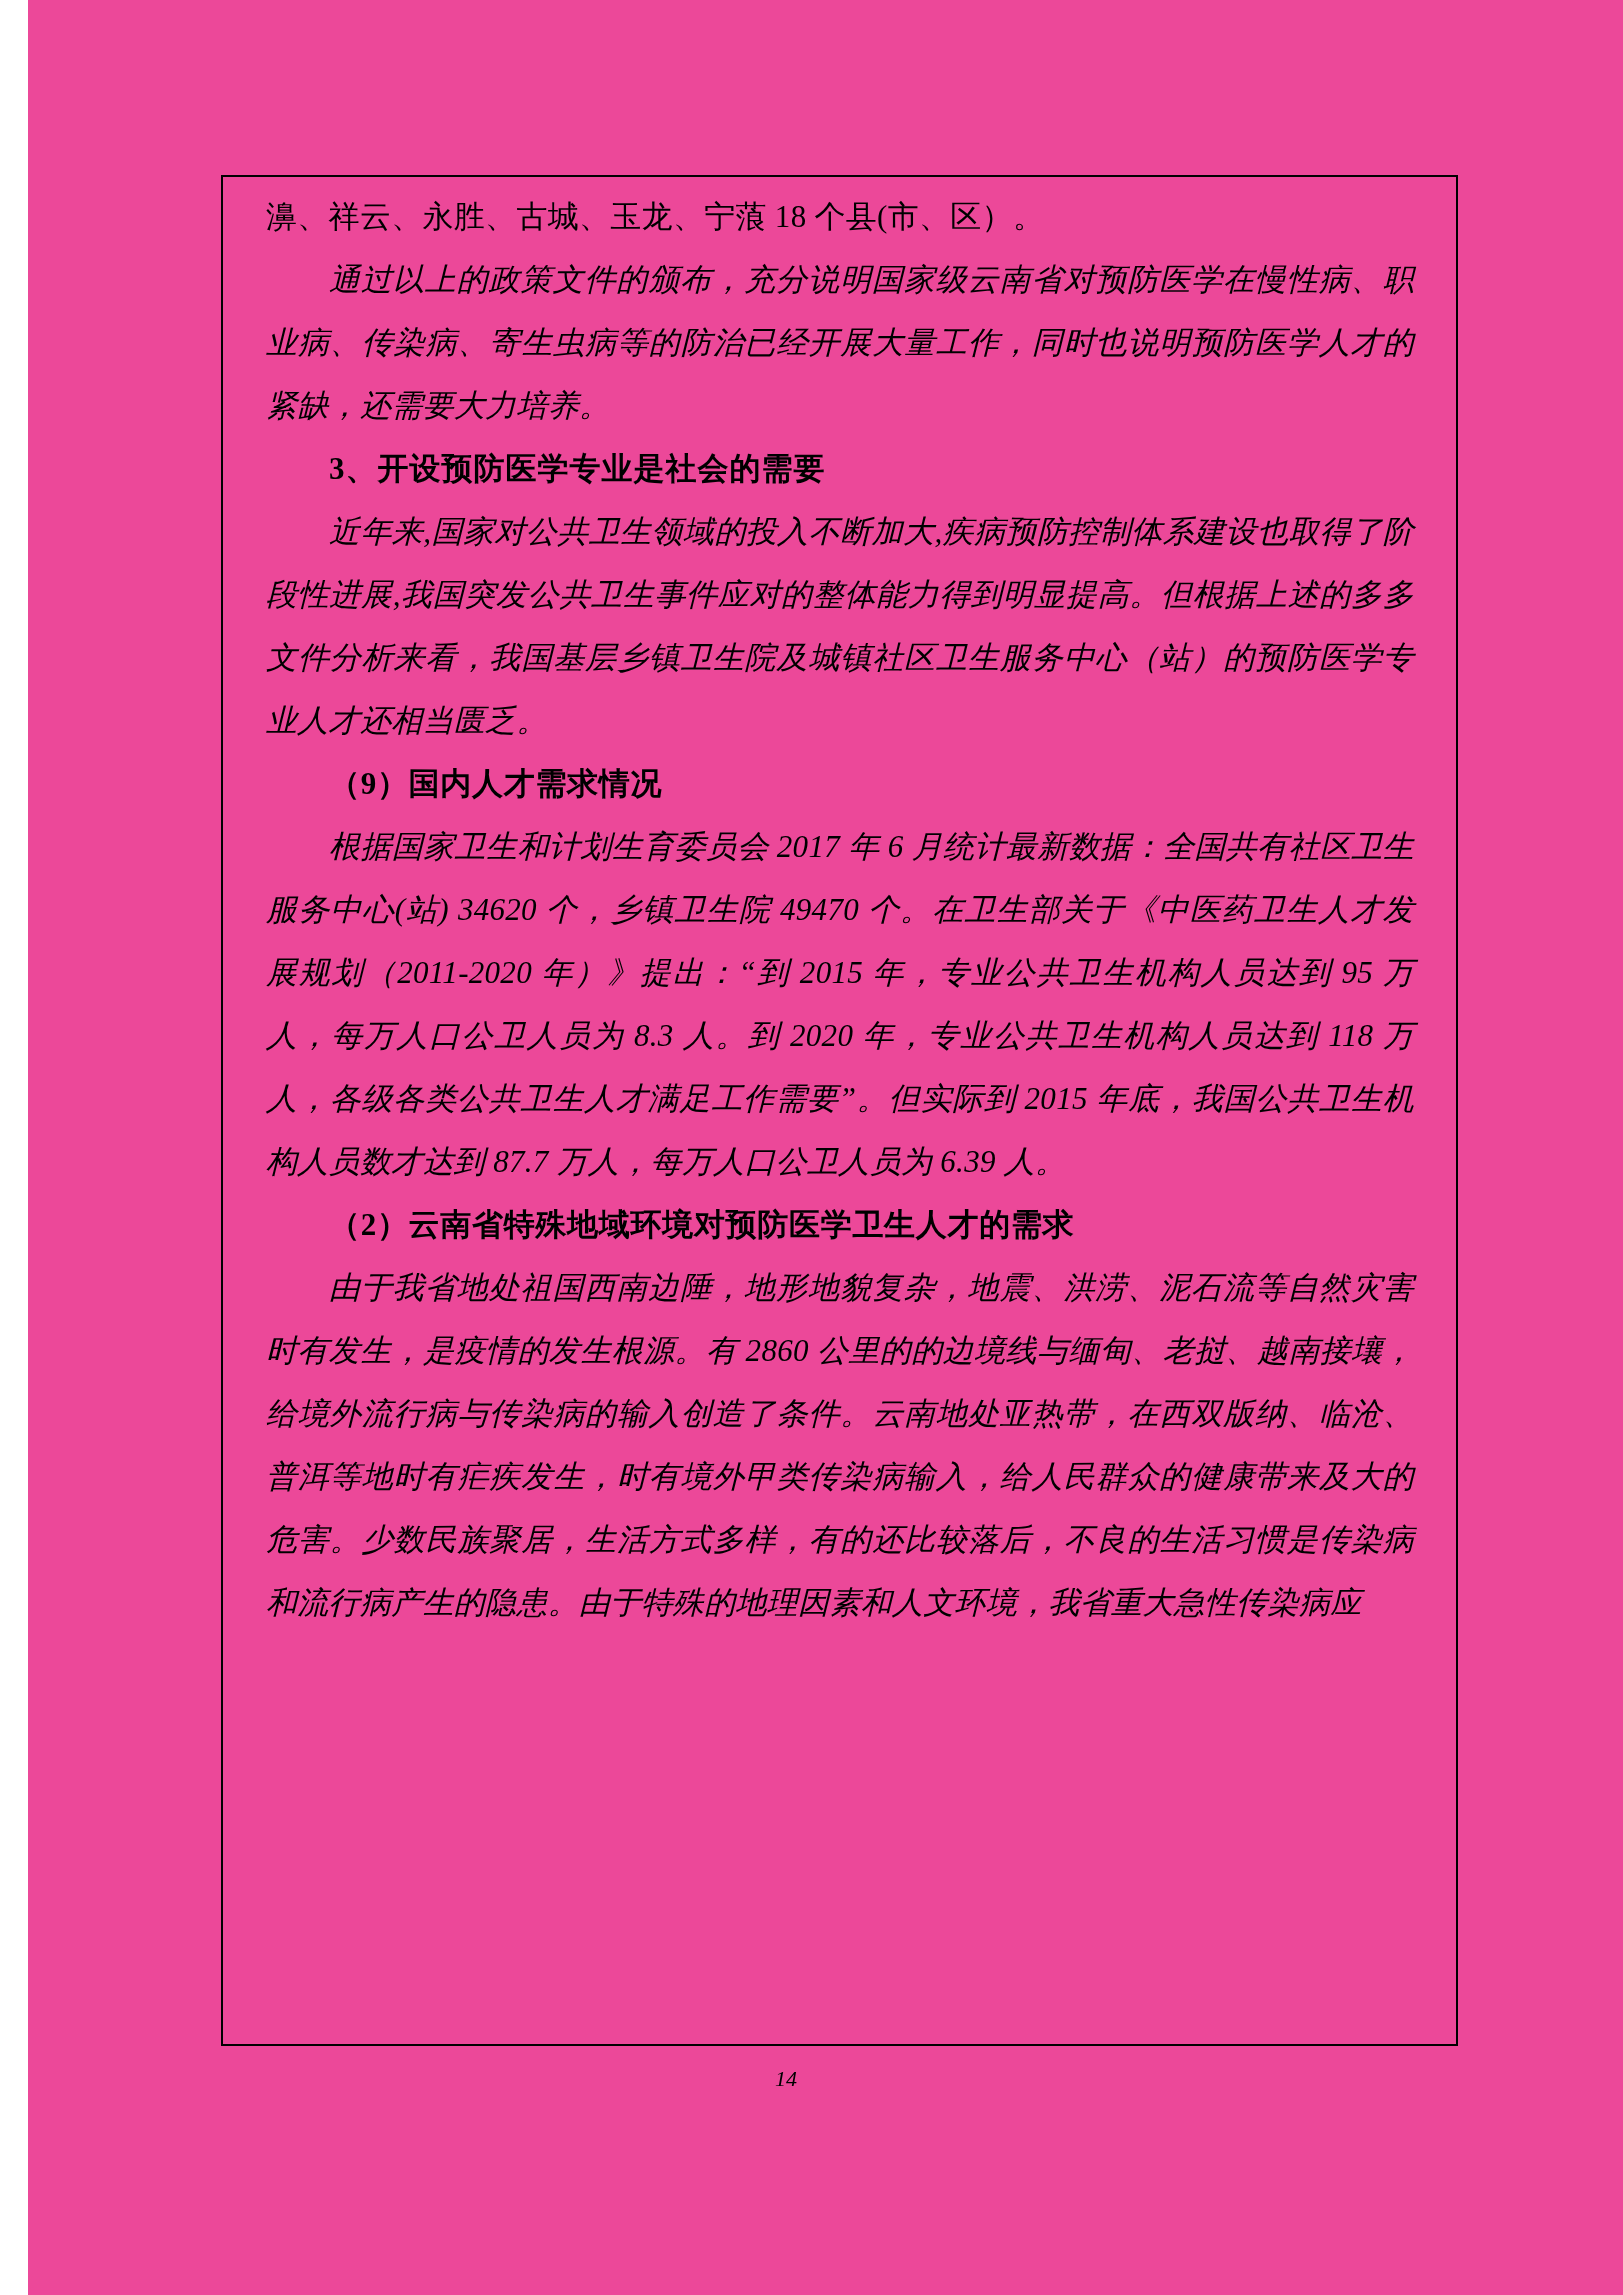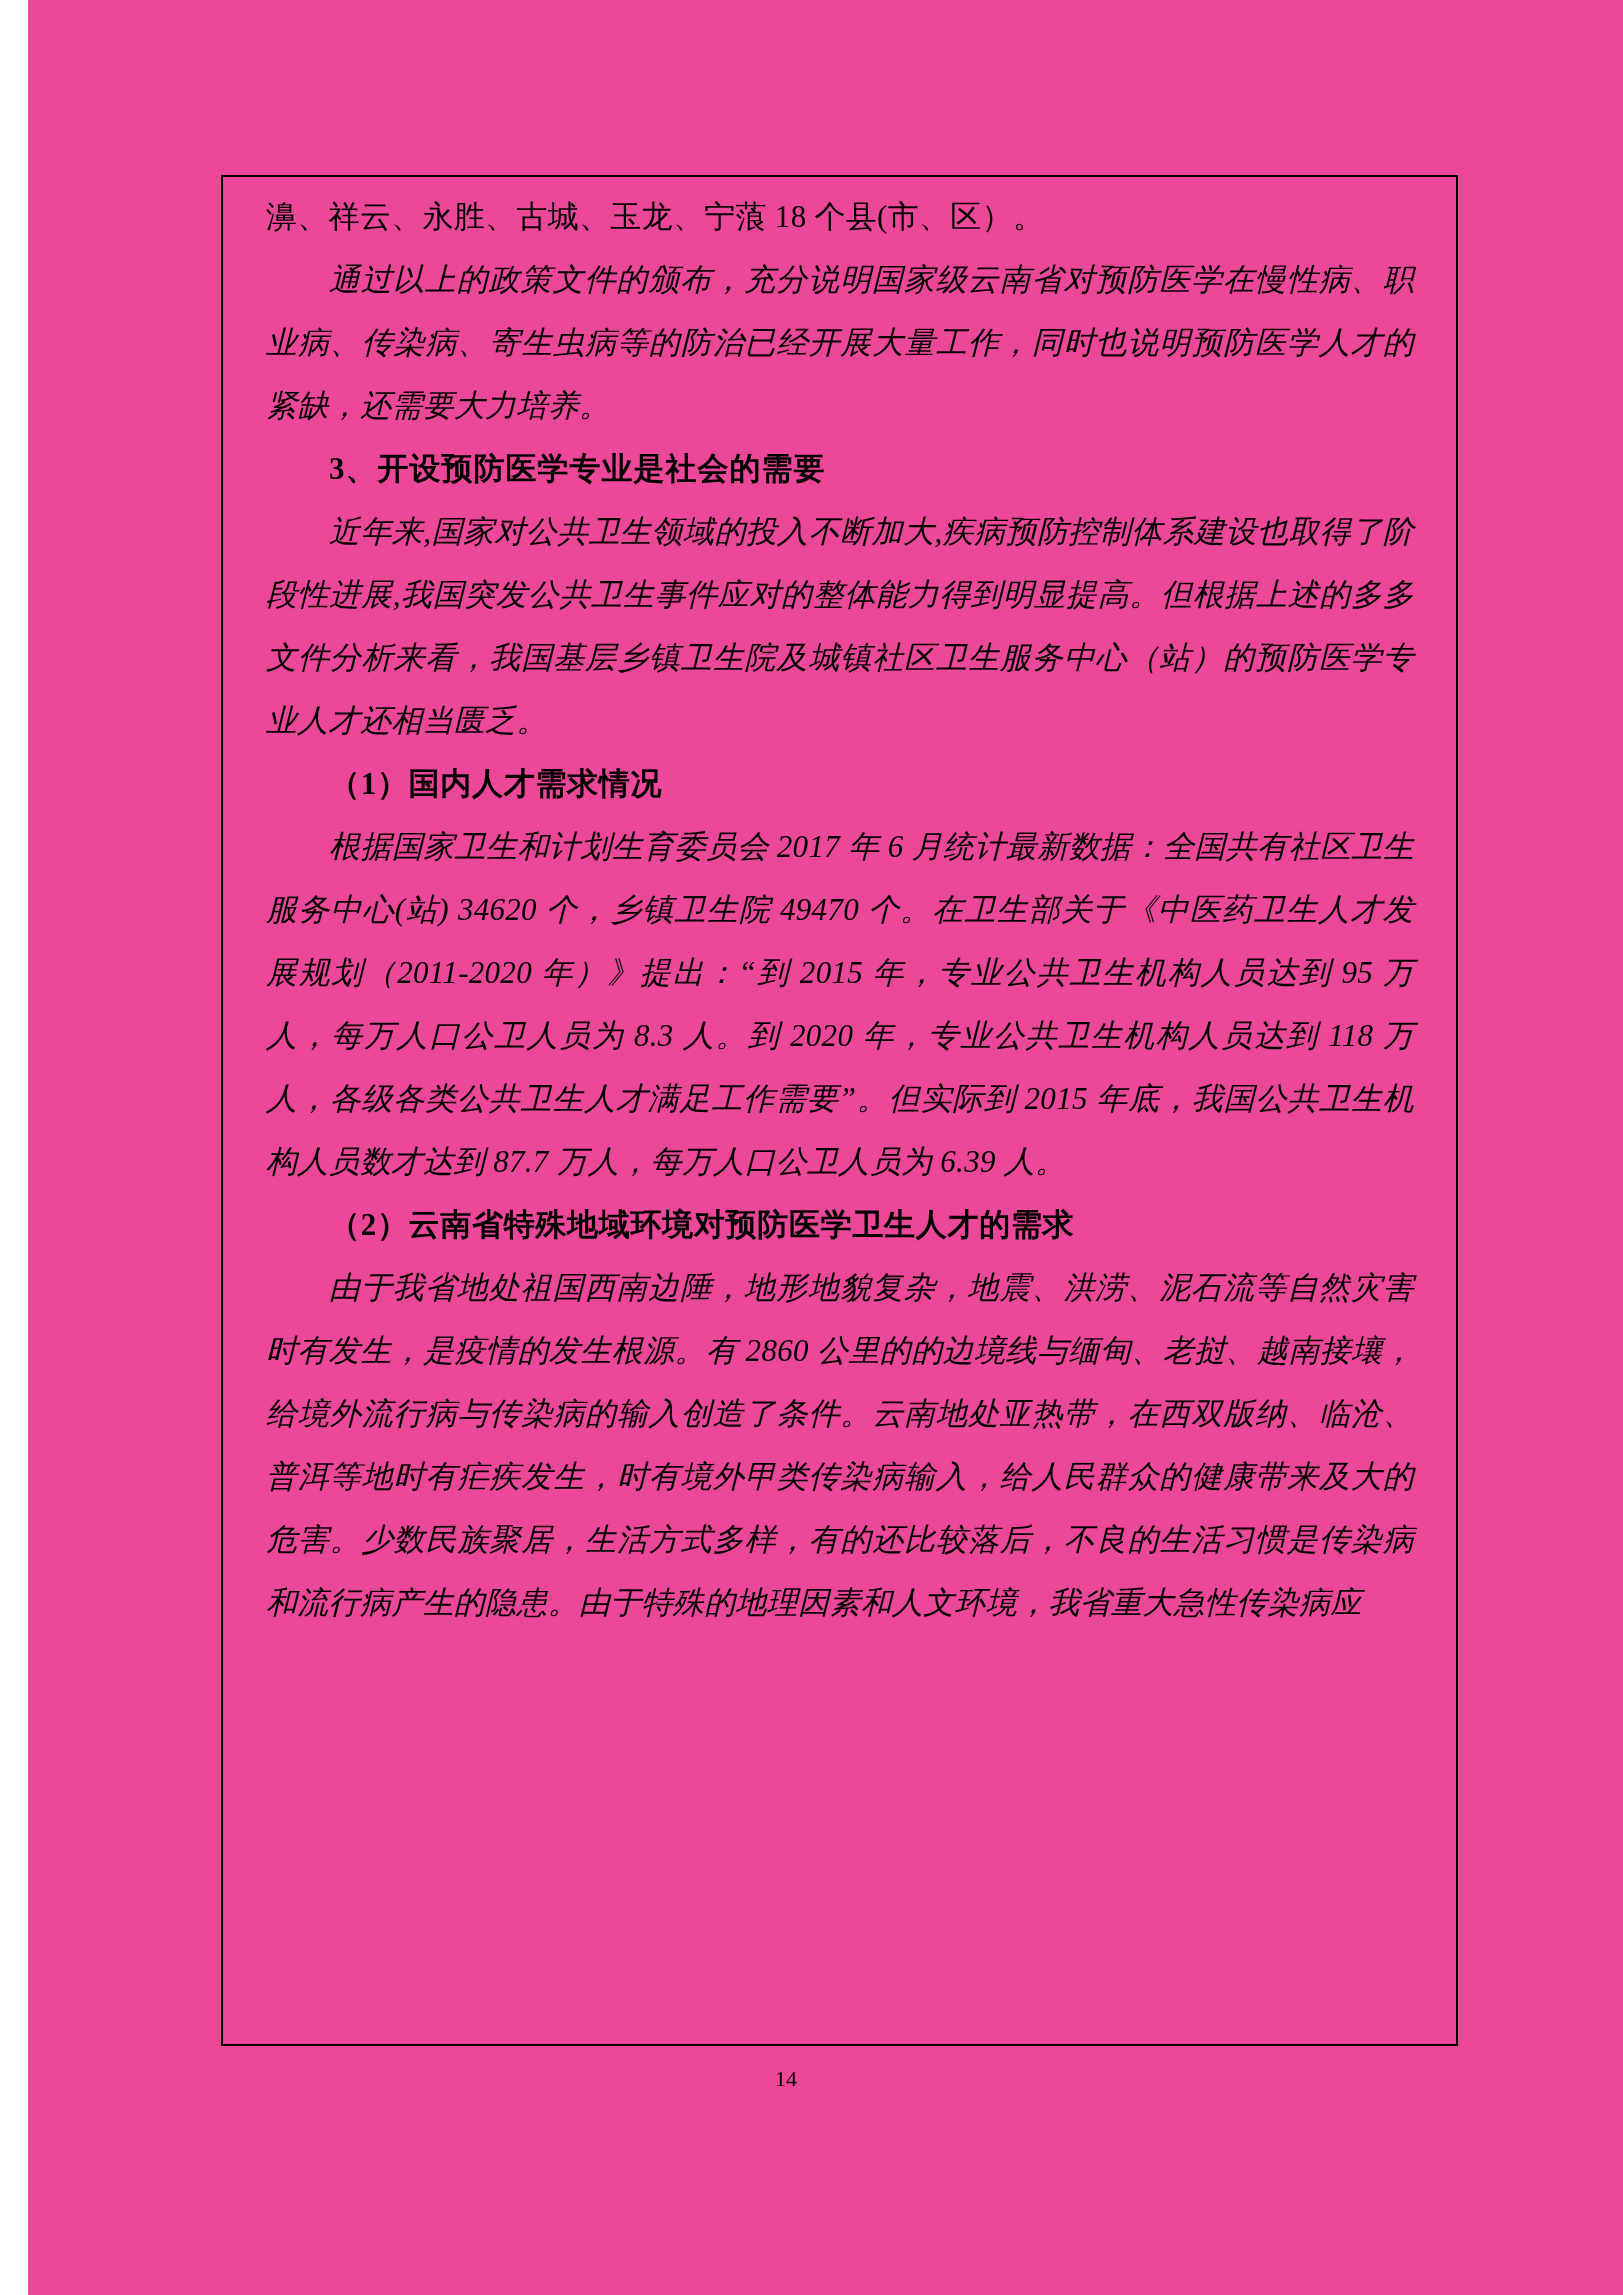--- a/index.html
+++ b/index.html
@@ -65,35 +65,36 @@
   }
   .page-number {
     position: absolute;
     left: 0;
     top: 2066px;
     width: 1516px;
     text-align: center;
     font-size: 22px;
     font-family: "Liberation Serif", "DejaVu Serif", serif;
     color: #000000;
+    font-style: italic;
   }
 </style>
 </head>
 <body>
 
 <div class="page">
 
   <div class="content-frame"></div>
 
   <div class="text-body">
     <p class="">濞、祥云、永胜、古城、玉龙、宁蒗 18 个县(市、区）。</p>
     <p class="indent">通过以上的政策文件的颁布，充分说明国家级云南省对预防医学在慢性病、职业病、传染病、寄生虫病等的防治已经开展大量工作，同时也说明预防医学人才的紧缺，还需要大力培养。</p>
     <p class="heading">3、开设预防医学专业是社会的需要</p>
     <p class="indent">近年来,国家对公共卫生领域的投入不断加大,疾病预防控制体系建设也取得了阶段性进展,我国突发公共卫生事件应对的整体能力得到明显提高。但根据上述的多多文件分析来看，我国基层乡镇卫生院及城镇社区卫生服务中心（站）的预防医学专业人才还相当匮乏。</p>
-    <p class="subheading">（1）国内人才需求情况</p>
+    <p class="subheading">（9）国内人才需求情况</p>
     <p class="indent">根据国家卫生和计划生育委员会 2017 年 6 月统计最新数据：全国共有社区卫生服务中心(站) 34620 个，乡镇卫生院 49470 个。在卫生部关于《中医药卫生人才发展规划（2011-2020 年）》提出：“到 2015 年，专业公共卫生机构人员达到 95 万人，每万人口公卫人员为 8.3 人。到 2020 年，专业公共卫生机构人员达到 118 万人，各级各类公共卫生人才满足工作需要”。但实际到 2015 年底，我国公共卫生机构人员数才达到 87.7 万人，每万人口公卫人员为 6.39 人。</p>
     <p class="subheading">（2）云南省特殊地域环境对预防医学卫生人才的需求</p>
     <p class="indent">由于我省地处祖国西南边陲，地形地貌复杂，地震、洪涝、泥石流等自然灾害时有发生，是疫情的发生根源。有 2860 公里的的边境线与缅甸、老挝、越南接壤，给境外流行病与传染病的输入创造了条件。云南地处亚热带，在西双版纳、临沧、普洱等地时有疟疾发生，时有境外甲类传染病输入，给人民群众的健康带来及大的危害。少数民族聚居，生活方式多样，有的还比较落后，不良的生活习惯是传染病和流行病产生的隐患。由于特殊的地理因素和人文环境，我省重大急性传染病应</p>
   </div>
 
   <div class="page-number">14</div>
 
 </div>
 
 

